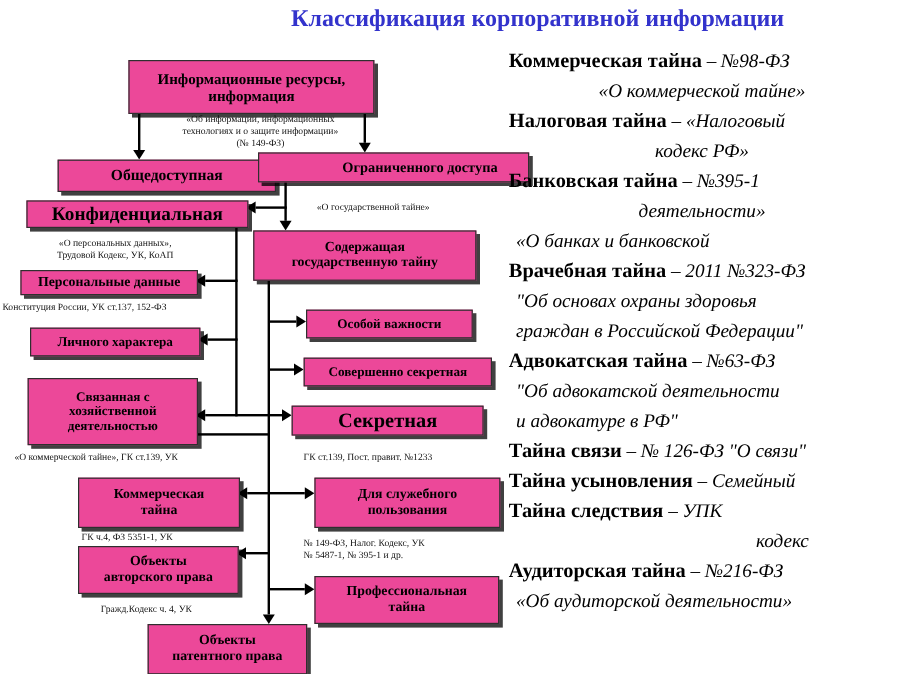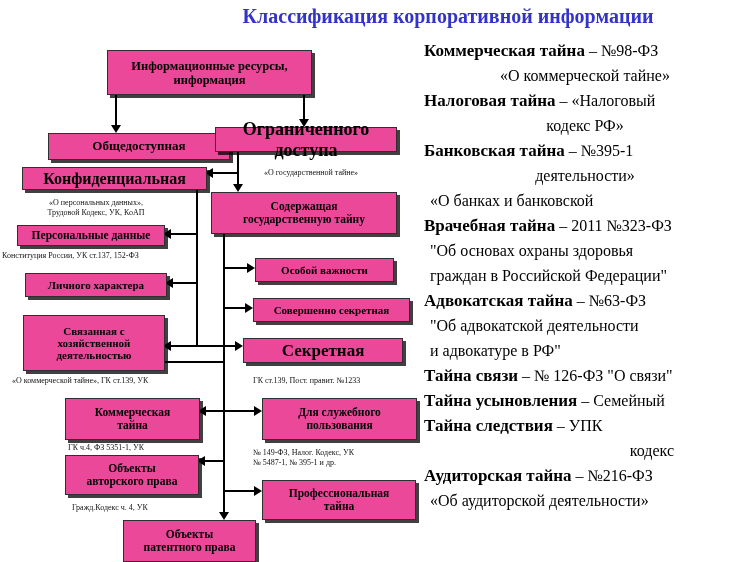--- a/index.html
+++ b/index.html
@@ -11,21 +11,21 @@
          font-size:20px;font-weight:bold;color:#3333cc;}
 
   
   .box{position:absolute;background:#ec4899;border:1px solid #2f2f2f;
        box-shadow:3px 3px 0 rgba(0,0,0,0.75);
        display:flex;align-items:center;justify-content:center;text-align:center;
        font-weight:bold;color:#000;line-height:1.12;}
   .box span{white-space:pre-line;}
   .b1{left:107px;top:50px;width:203px;height:43px;font-size:12.5px;}
   .b2{left:18px;top:133px;width:180px;height:25px;font-size:13px;margin-left:30px;}
-  .b3{left:215px;top:127px;width:180px;height:23px;font-size:18px;}
+  .b3{left:215px;top:127px;width:180px;height:23px;font-size:12px;padding-left:44px;}
   .b4{left:22px;top:167px;width:183px;height:21px;font-size:16px;font-family:Liberation Serif, serif;}
   .b5{left:17px;top:225px;width:146px;height:19px;font-size:11.5px;}
   .b6{left:25px;top:273px;width:140px;height:22px;font-size:11px;}
   .b7{left:23px;top:315px;width:140px;height:54px;font-size:11px;}
   .b8{left:211px;top:192px;width:184px;height:40px;font-size:11.5px;}
   .b9{left:255px;top:258px;width:137px;height:22px;font-size:11px;}
   .b10{left:253px;top:298px;width:155px;height:22px;font-size:11px;}
   .b11{left:243px;top:338px;width:158px;height:23px;font-size:17px;}
   .b12{left:65px;top:398px;width:133px;height:40px;font-size:11.5px;}
   .b13{left:65px;top:455px;width:132px;height:38px;font-size:11.5px;}
@@ -35,21 +35,21 @@
 
   
   .ann{position:absolute;font-size:8px;color:#111;line-height:1.25;white-space:pre-line;}
   .an1{left:2px;top:95px;width:116px;text-align:left;}
   .an2{left:126px;top:95px;width:182px;text-align:center;}
   .an3{left:264px;top:168px;width:130px;text-align:left;}
   .an4{left:28px;top:198px;width:136px;text-align:center;}
   .an5{left:2px;top:251px;width:180px;text-align:left;}
   .an6{left:12px;top:376px;width:195px;text-align:left;}
   .an7{left:68px;top:443px;width:110px;text-align:left;}
-  .an8{left:72px;top:503px;width:110px;text-align:left;}
+  .an8{left:84px;top:503px;width:110px;text-align:left;}
   .an9{left:253px;top:376px;width:150px;text-align:left;}
   .an10{left:253px;top:448px;width:158px;text-align:left;}
 
   
   .ln{position:absolute;background:#000;}
   .ah{position:absolute;width:0;height:0;}
   .ah.down{border-left:5px solid transparent;border-right:5px solid transparent;border-top:8px solid #000;}
   .ah.left{border-top:5px solid transparent;border-bottom:5px solid transparent;border-right:8px solid #000;}
   .ah.right{border-top:5px solid transparent;border-bottom:5px solid transparent;border-left:8px solid #000;}
 
@@ -66,21 +66,21 @@
   .c11{left:225px;top:307px;width:20px;height:2px;} .a11{left:245px;top:303px;}
   .c12{left:163px;top:361px;width:62px;height:2px;}
   .c13{left:206px;top:410px;width:48px;height:2px;} .a13l{left:198px;top:406px;} .a13r{left:254px;top:406px;}
   .c14{left:205px;top:460px;width:20px;height:2px;} .a14{left:197px;top:456px;}
   .c15{left:225px;top:490px;width:29px;height:2px;} .a15{left:254px;top:486px;}
 
   
   .rc{position:absolute;left:424px;top:38px;width:322px;color:#000;}
   .rc-line{height:25px;line-height:25px;white-space:nowrap;font-size:17px;}
   .rc-line .term{font-weight:bold;}
-  .rc-line .law{font-size:16px;}
+  .rc-line .law{font-style:italic;font-size:16px;}
   .al-l{text-align:left;}
   .al-i{text-align:left;padding-left:6px;}
   .al-c{text-align:center;}
   .al-r{text-align:right;padding-right:72px;}
 </style>
 </head>
 <body>
 
 <div id="stage">
 
@@ -168,20 +168,23 @@
     </div>
   <div class="box b15">
       <span>Профессиональная
 тайна</span>
     </div>
   <div class="box b16">
       <span>Объекты
 патентного права</span>
     </div>
 
+  <div class="ann an2">«Об информации, информационных
+технологиях и о защите информации»
+(№ 149-ФЗ)</div>
   <div class="ann an3">«О государственной тайне»</div>
   <div class="ann an4">«О персональных данных»,
 Трудовой Кодекс, УК, КоАП</div>
   <div class="ann an5">Конституция России, УК ст.137, 152-ФЗ</div>
   <div class="ann an6">«О коммерческой тайне», ГК ст.139, УК</div>
   <div class="ann an7">ГК ч.4, ФЗ 5351-1, УК</div>
   <div class="ann an8">Гражд.Кодекс ч. 4, УК</div>
   <div class="ann an9">ГК ст.139, Пост. правит. №1233</div>
   <div class="ann an10">№ 149-ФЗ, Налог. Кодекс, УК
 № 5487-1,  № 395-1 и др.</div>

